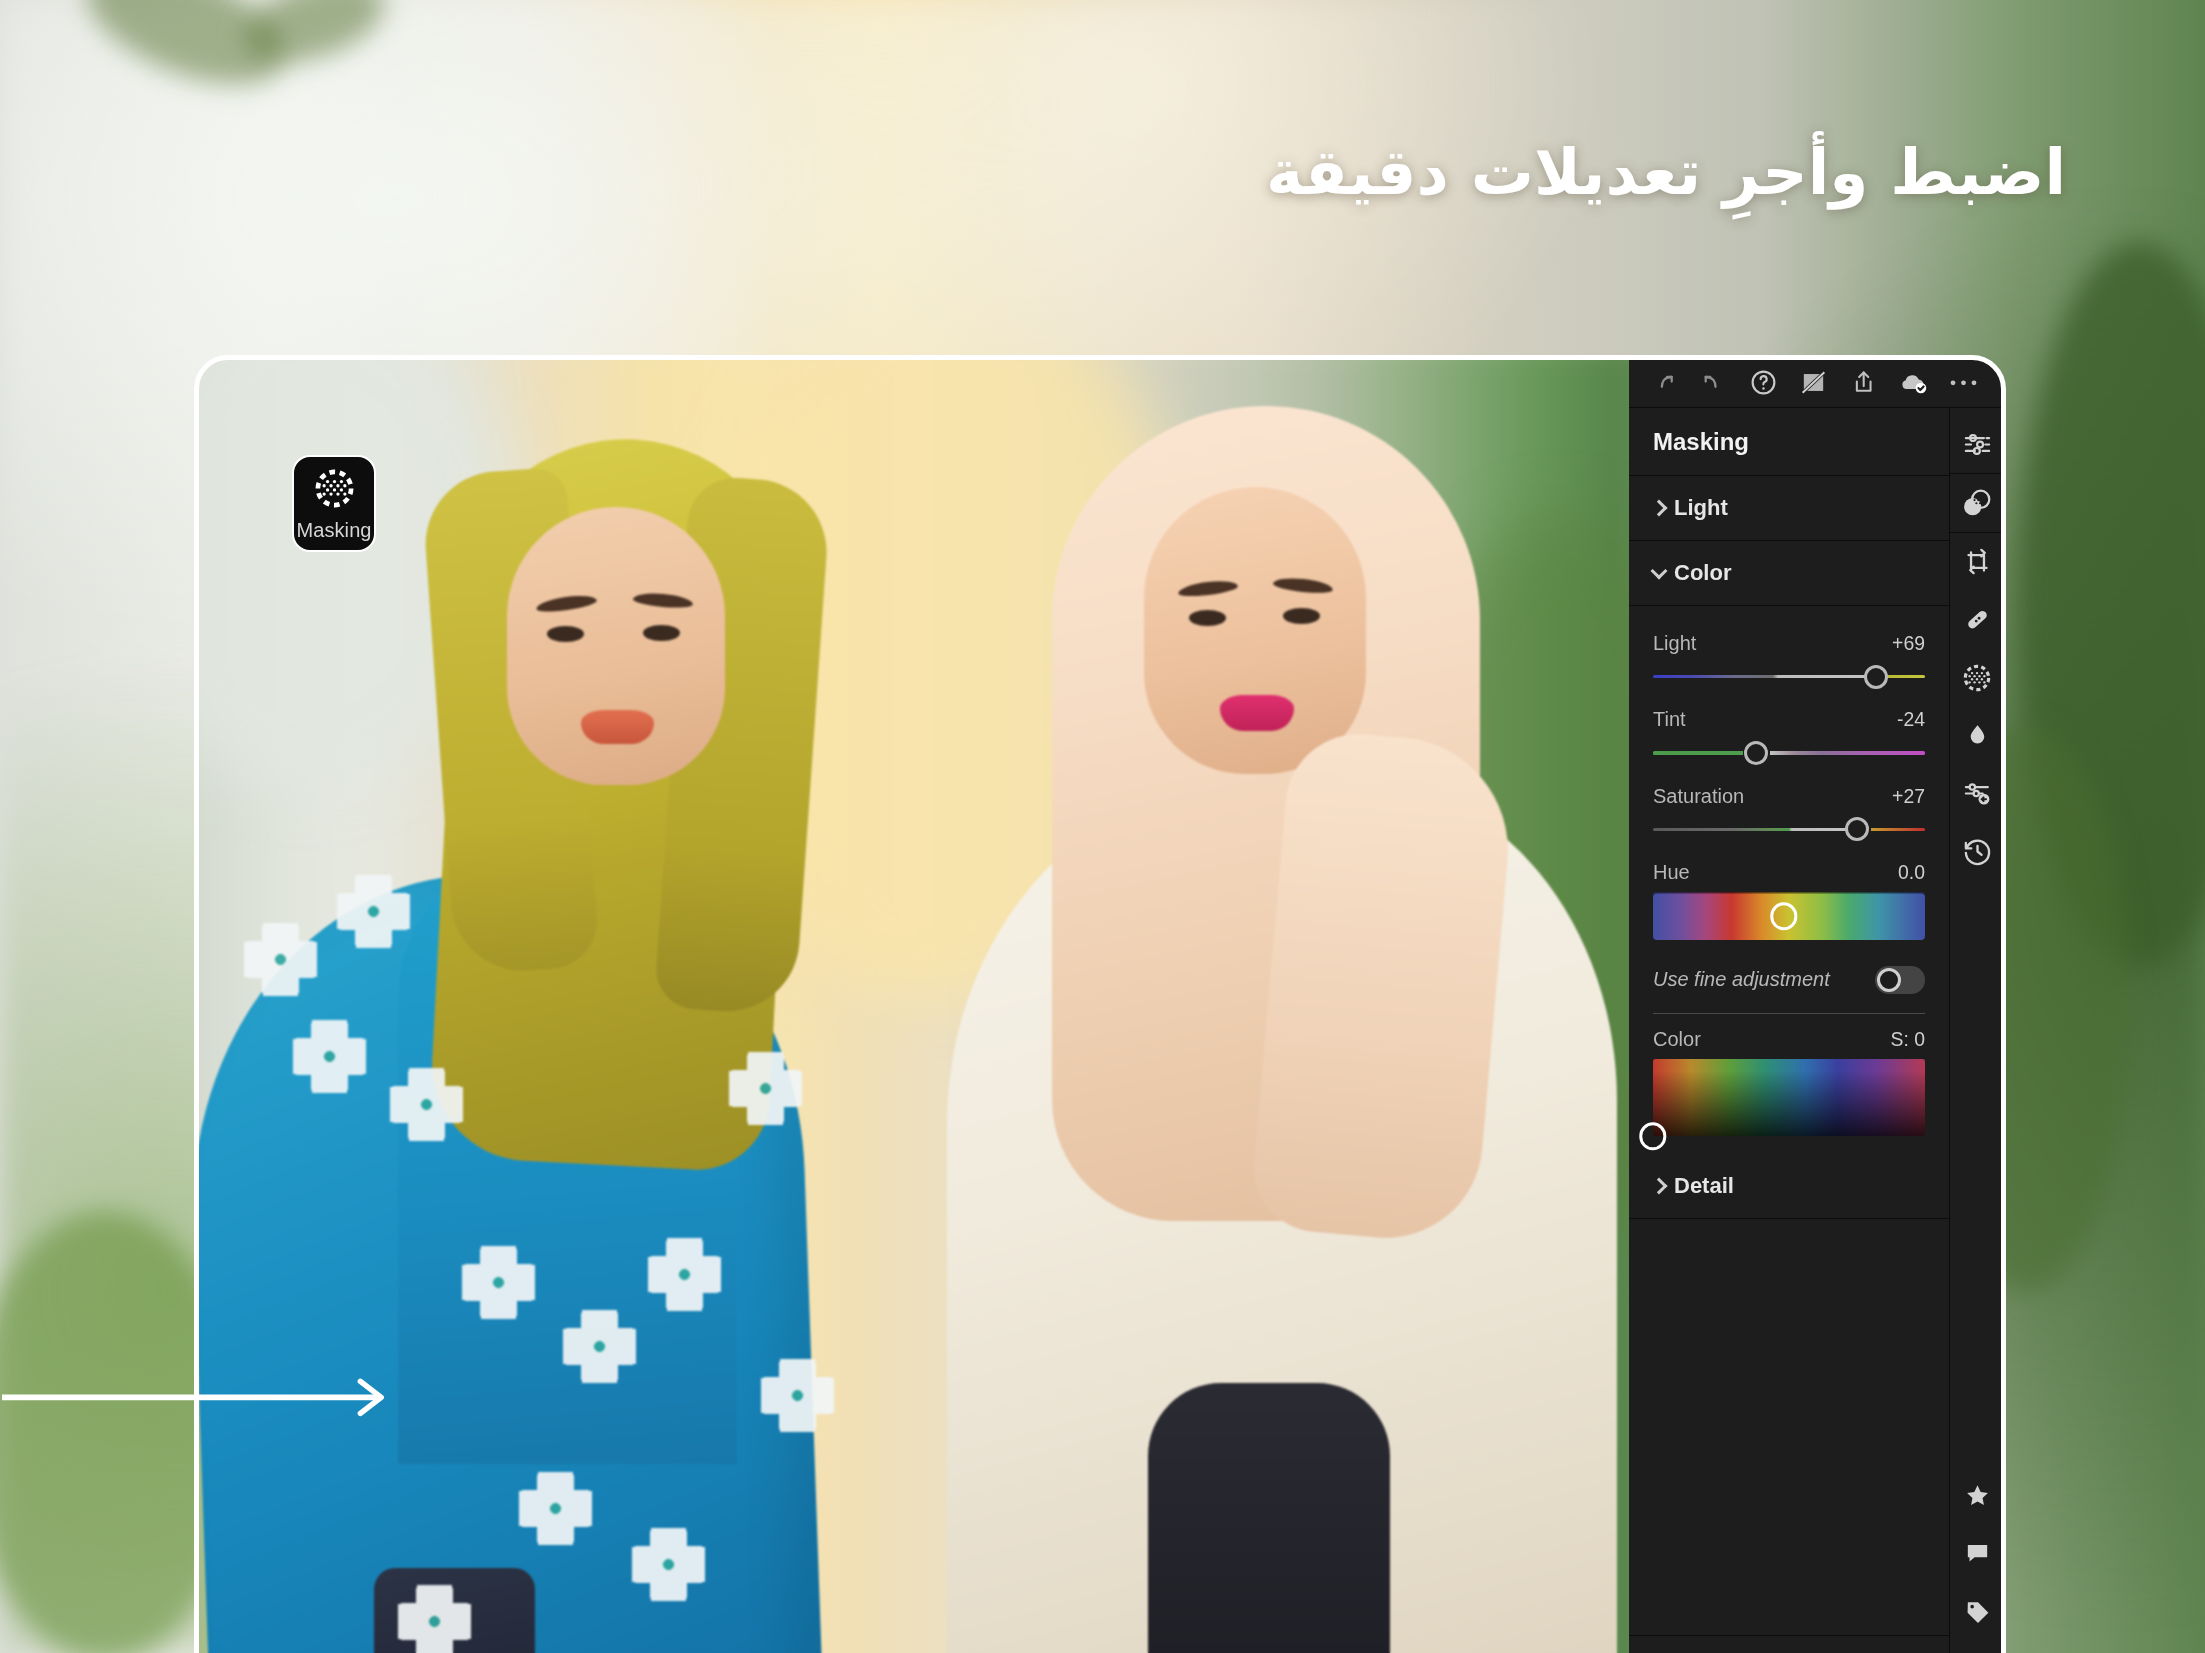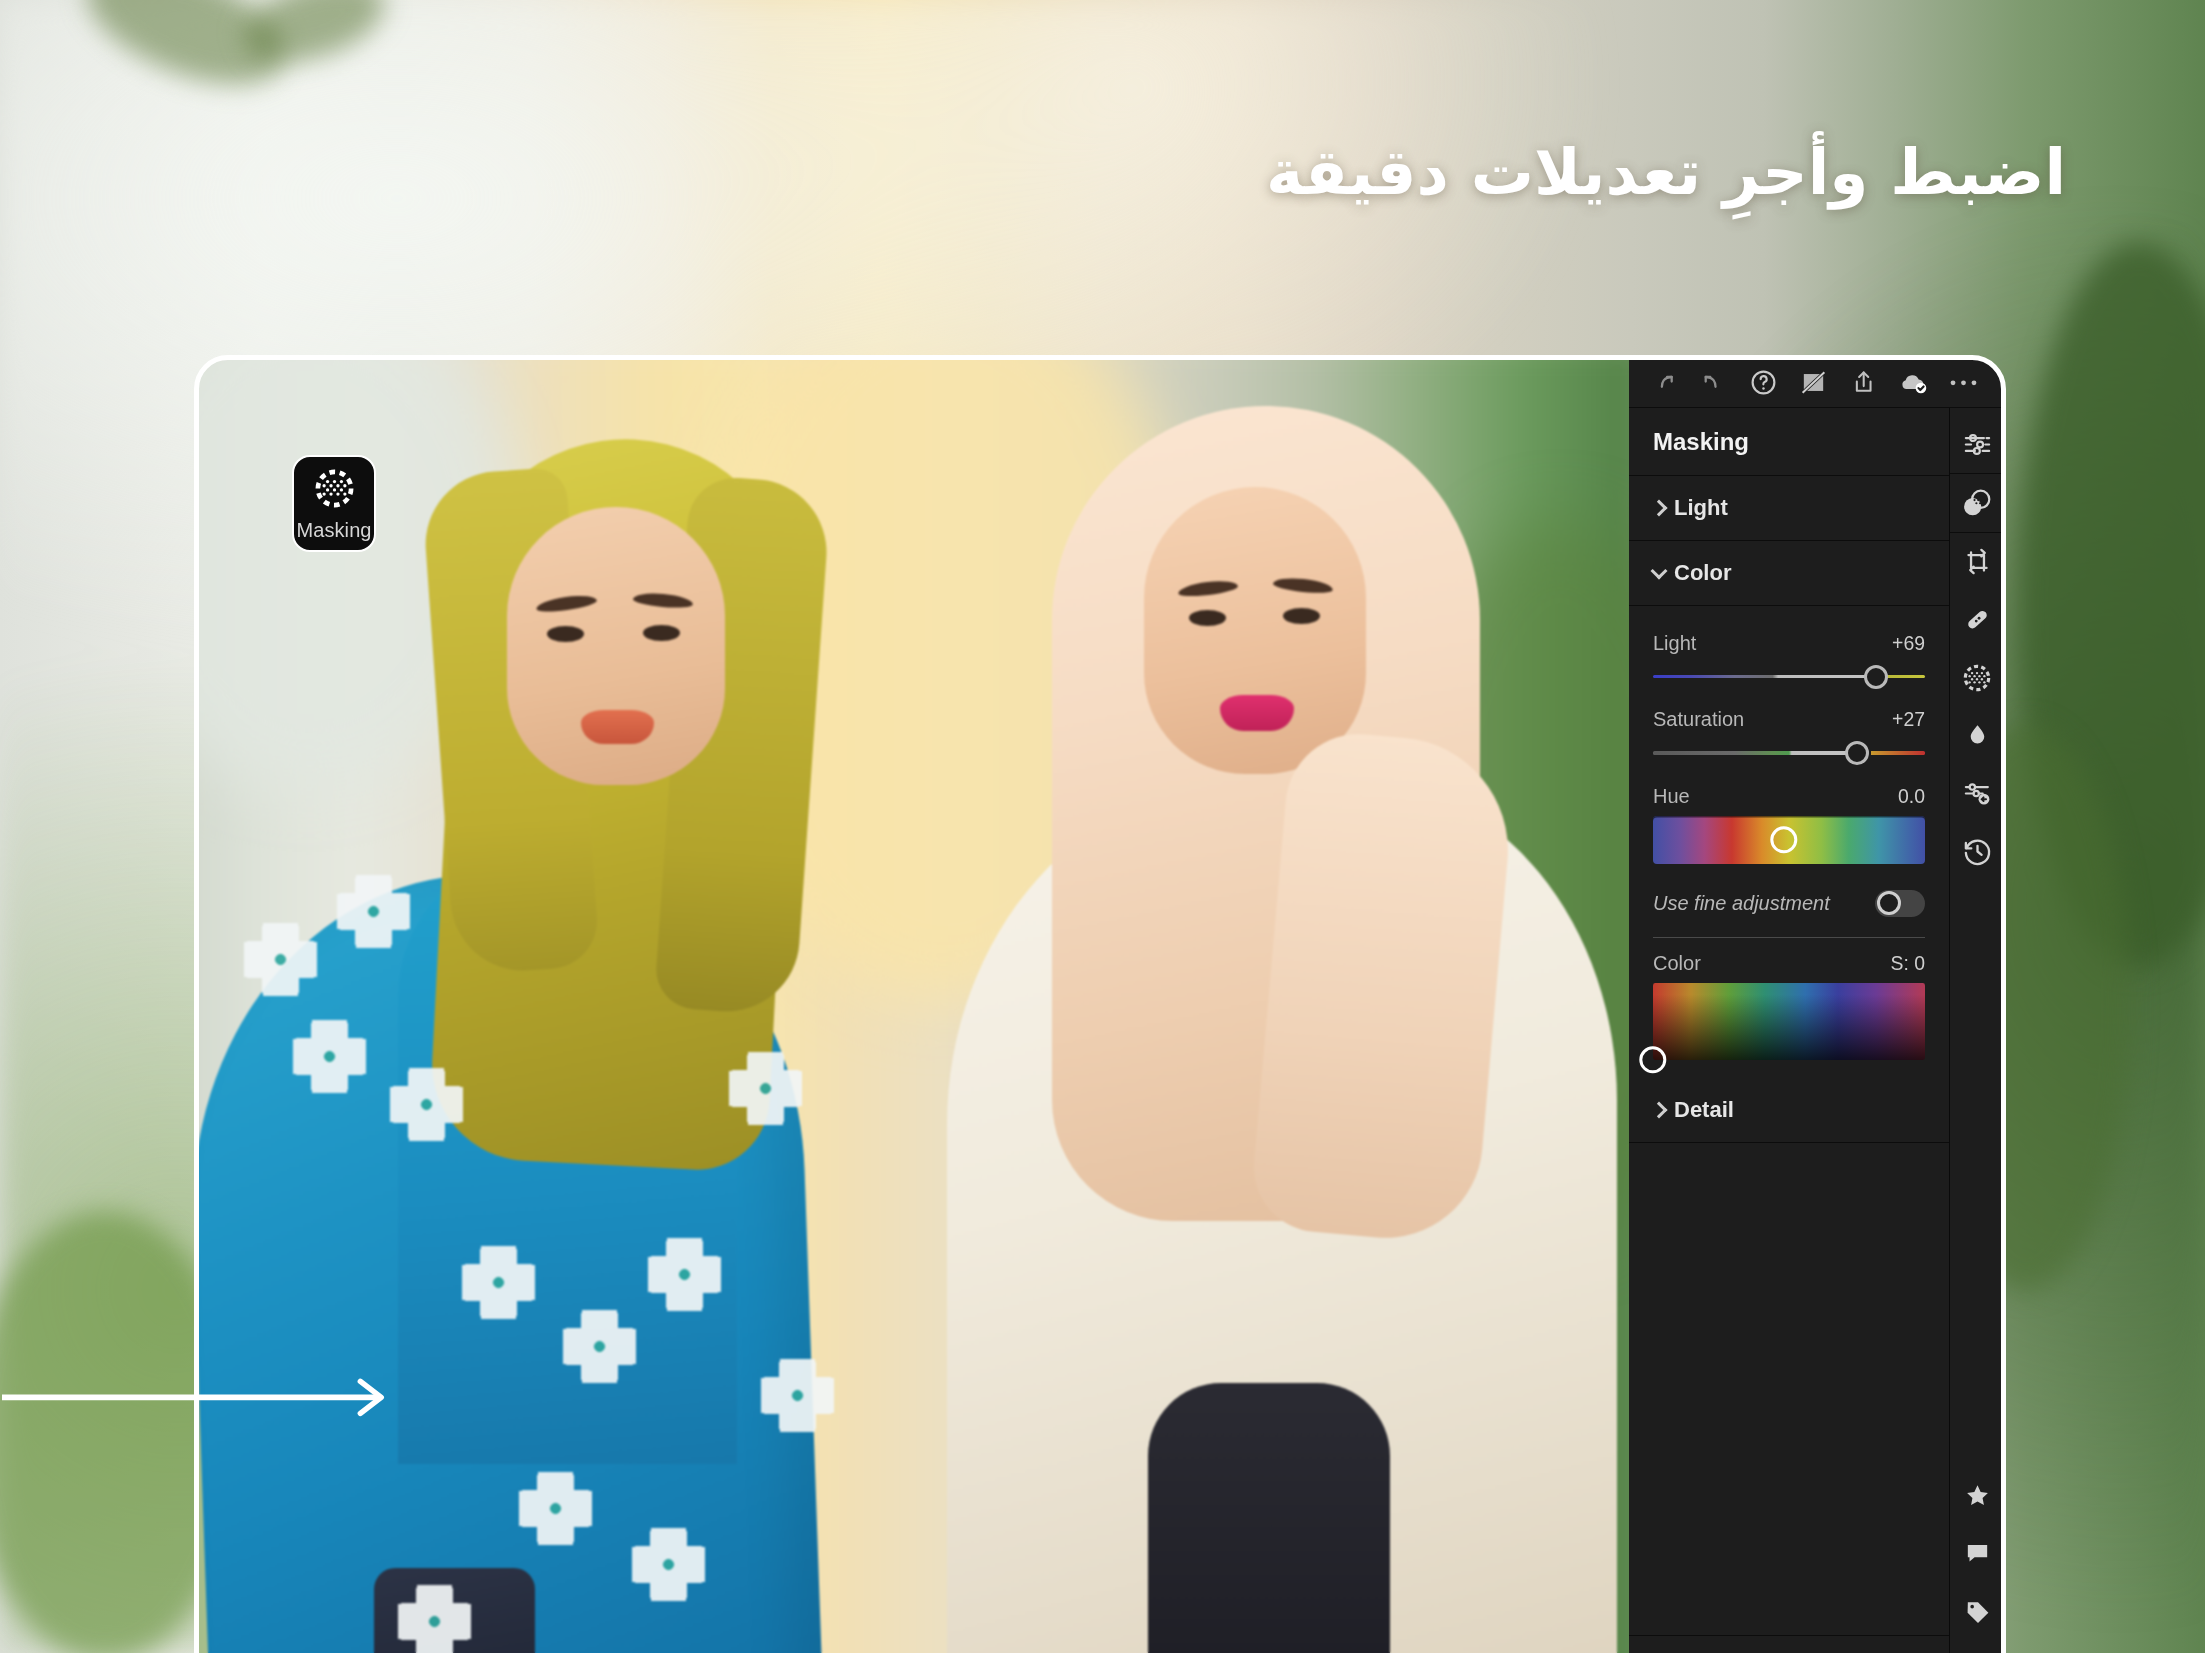--- a/index.html
+++ b/index.html
@@ -495,20 +495,30 @@
               <div class="slider-lbl">
                 <span>Light</span>
                 <span class="val">+69</span>
               </div>
               <div class="track-wrap">
                 <div class="track" style="background:linear-gradient(90deg,#3a3ec8 0%,#4a4ab4 14%,#6b6b8e 30%,#6d6d6d 44%,#bdbdbd 46%,#c4c4c4 80%,#1d1d1d 80%,#1d1d1d 86%,#b9b939 86%,#c6c63c 100%);"></div>
                 <div class="knob" style="left:82%;"></div>
               </div>
             </div>
 
+            <div class="slider-row">
+              <div class="slider-lbl">
+                <span>Tint</span>
+                <span class="val">-24</span>
+              </div>
+              <div class="track-wrap">
+                <div class="track" style="background:linear-gradient(90deg,#4c9c4c 0%,#4e9d4e 30%,#4f9b4f 33%,#1d1d1d 33%,#1d1d1d 43%,#c3c3c3 43%,#9a8a9a 52%,#8a6f96 62%,#a862b0 78%,#c04ec4 100%);"></div>
+                <div class="knob" style="left:38%;"></div>
+              </div>
+            </div>
 
             <div class="slider-row">
               <div class="slider-lbl">
                 <span>Saturation</span>
                 <span class="val">+27</span>
               </div>
               <div class="track-wrap">
                 <div class="track" style="background:linear-gradient(90deg,#5a5a5a 0%,#6a6a6a 30%,#5f8f52 44%,#4f9b4f 50%,#bdbdbd 51%,#c4c4c4 72%,#1d1d1d 72%,#1d1d1d 80%,#c79a2e 80%,#c0552e 93%,#c03030 100%);"></div>
                 <div class="knob" style="left:75%;"></div>
               </div>

